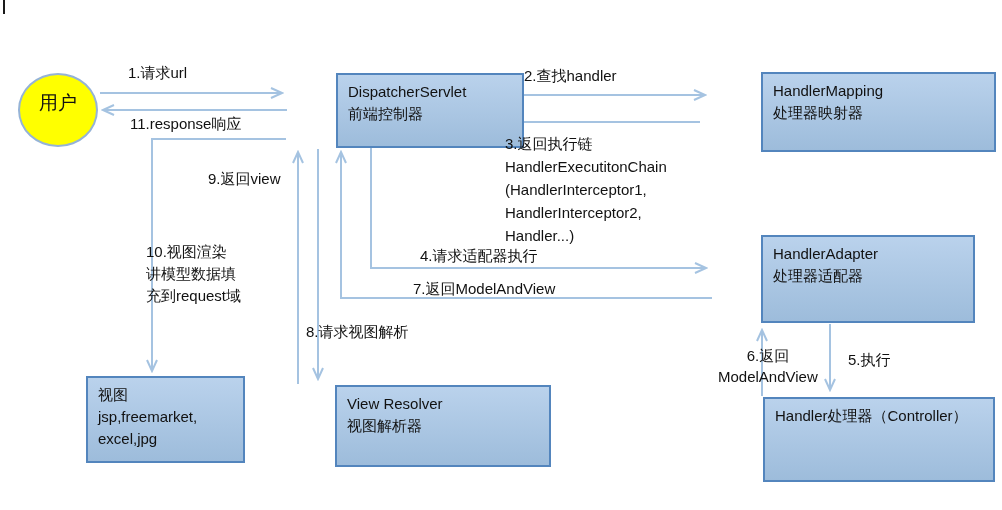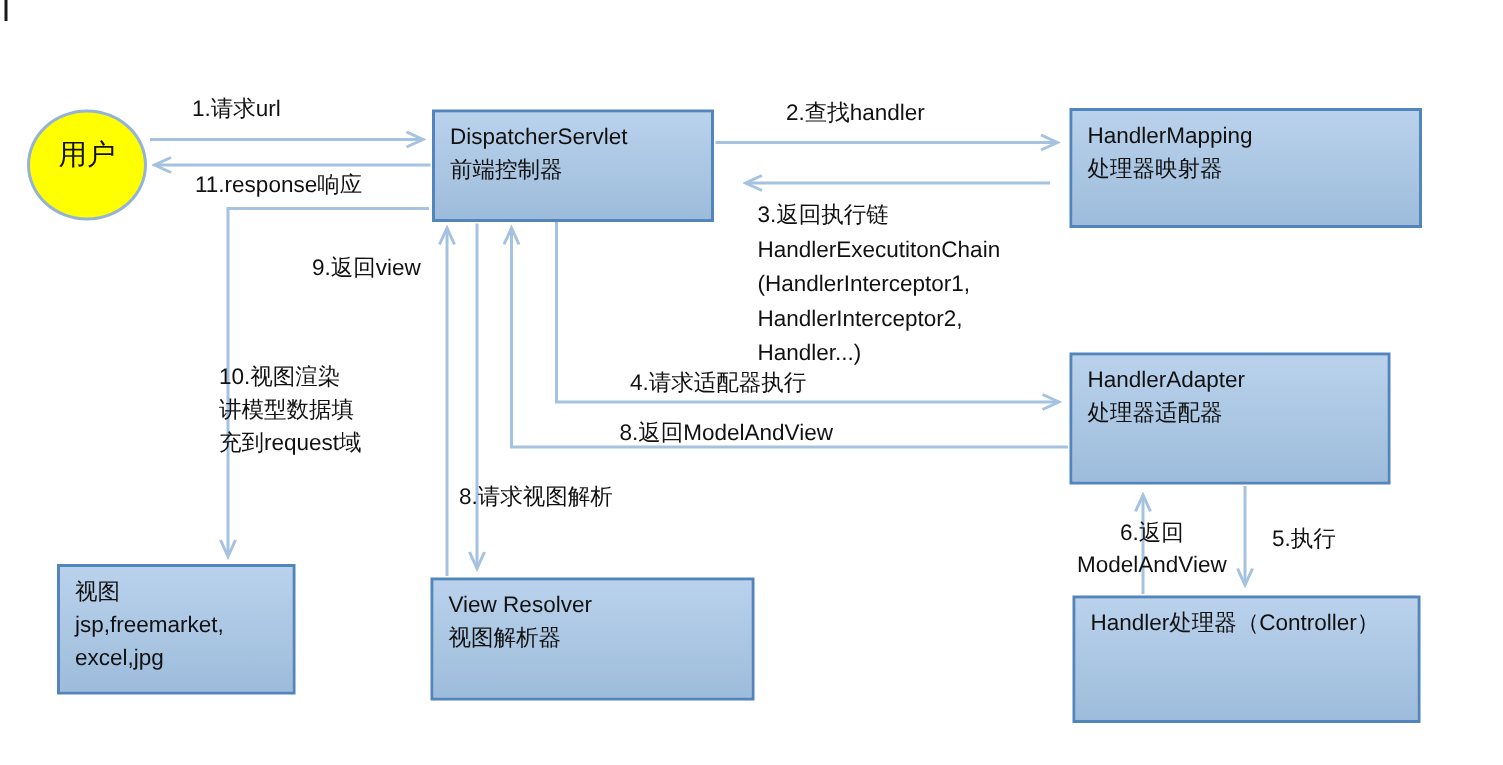--- a/index.html
+++ b/index.html
@@ -40,20 +40,21 @@
   }
   .node {
     position: absolute;
     z-index: 2;
     background: linear-gradient(to bottom, var(--node-fill-top), var(--node-fill-bottom));
     border: 2px solid var(--node-border);
     padding: 6px 10px;
     font-size: 15px;
     line-height: 22px;
     color: var(--text);
+    margin-left: 48px;
   }
   #node-dispatcher-servlet { left: 288px; top: 73px;  width: 188px; height: 75px; }
   #node-handler-mapping    { left: 713px; top: 72px;  width: 235px; height: 80px; }
   #node-handler-adapter    { left: 713px; top: 235px; width: 214px; height: 88px; }
   #node-handler-controller { left: 715px; top: 397px; width: 232px; height: 85px; }
   #node-view-resolver      { left: 287px; top: 385px; width: 216px; height: 82px; }
   #node-view               { left: 38px;  top: 376px; width: 159px; height: 87px; }
   #node-user {
     position: absolute;
     z-index: 2;
@@ -167,21 +168,21 @@
   </div>
 
   <div class="lbl" id="label-step4">4.请求适配器执行</div>
   <div class="lbl" id="label-step5">5.执行</div>
 
   <div class="lbl" id="label-step6">
     <div>6.返回</div>
     <div>ModelAndView</div>
   </div>
 
-  <div class="lbl" id="label-step7">8.返回ModelAndView</div>
+  <div class="lbl" id="label-step7">7.返回ModelAndView</div>
   <div class="lbl" id="label-step8">8.请求视图解析</div>
   <div class="lbl" id="label-step9">9.返回view</div>
 
   <div class="lbl" id="label-step10">
     <div>10.视图渲染</div>
     <div>讲模型数据填</div>
     <div>充到request域</div>
   </div>
 
   <div class="lbl" id="label-step11">11.response响应</div>

